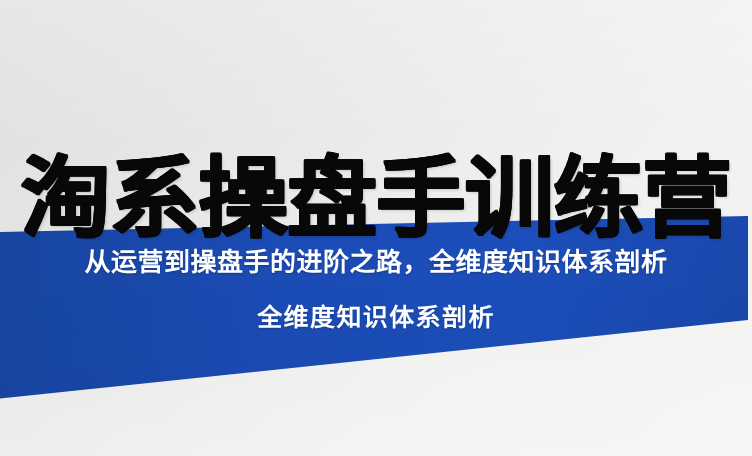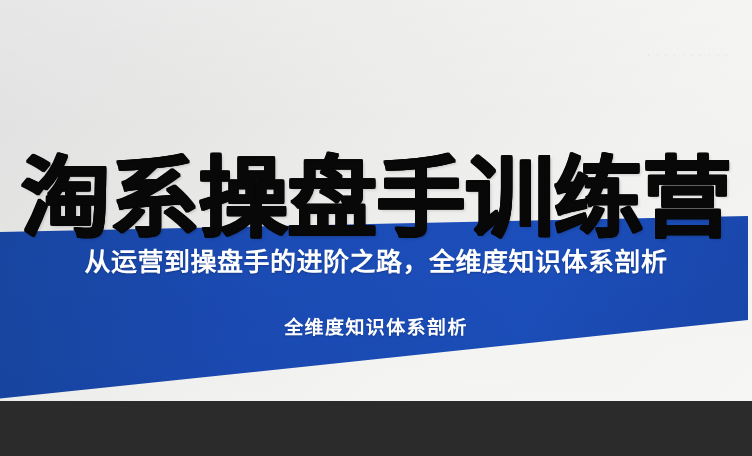--- a/index.html
+++ b/index.html
@@ -5,21 +5,21 @@
 <style>
   html, body {
     margin: 0;
     padding: 0;
     background: #2b2b2b;
   }
 
   .poster {
     position: relative;
     width: 752px;
-    height: 401px;
+    height: 456px;
     overflow: hidden;
     font-family: "Liberation Sans", "DejaVu Sans", sans-serif;
     
     background:
       linear-gradient(135deg,
         #dededf 0%,
         #e4e4e3 22%,
         #ebebe9 45%,
         #f1f1ef 68%,
         #f4f4f2 100%);
@@ -123,23 +123,23 @@
     font-size: 26px;
     font-weight: 700;
     letter-spacing: 0.5px;
     line-height: 1.1;
     white-space: nowrap;
     text-shadow: 0 1px 2px rgba(0,0,0,0.22);
     font-family: Liberation Sans, sans-serif;
   }
   .band-line-2 {
     display: block;
-    margin-top: 41px;
+    margin-top: 27px;
     color: #ffffff;
-    font-size: 19px;
+    font-size: 25px;
     font-weight: 700;
     letter-spacing: 1.4px;
     line-height: 1.1;
     white-space: nowrap;
     text-shadow: 0 1px 2px rgba(0,0,0,0.20);
     font-family: "Liberation Sans", "DejaVu Sans", sans-serif;
   }
 </style>
 </head>
 <body>

